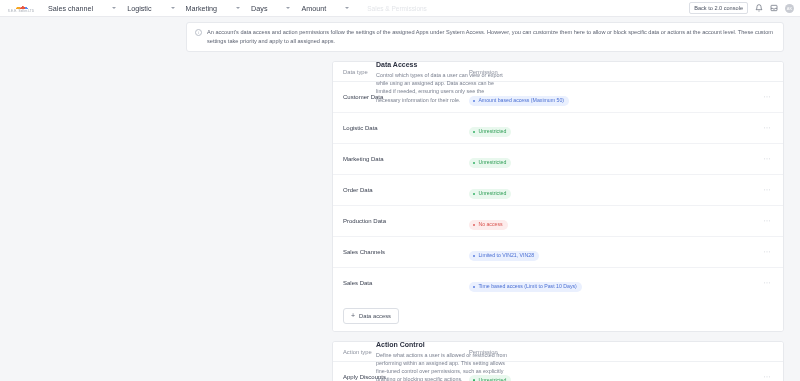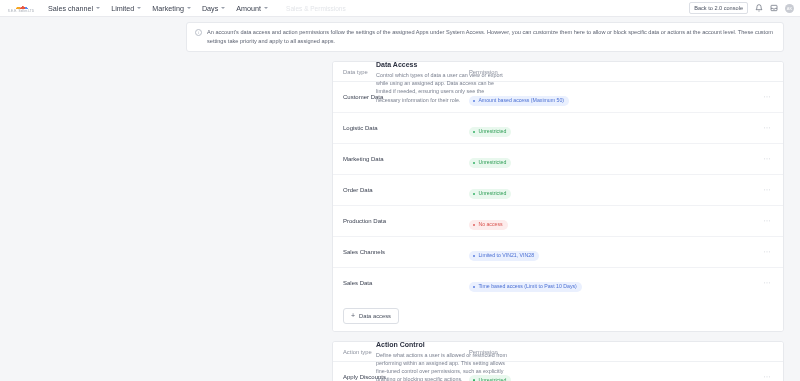--- a/index.html
+++ b/index.html
@@ -33,21 +33,21 @@
       radial-gradient(circle at 30% 100%, #f5a623 0 2.2px, transparent 2.3px),
       radial-gradient(circle at 62% 100%, #e8553d 0 2.6px, transparent 2.7px),
       radial-gradient(circle at 85% 100%, #5b8def 0 2px, transparent 2.1px);
   }
   .brand-text {
     font-size: 3px; color: #9aa0ab; letter-spacing: .2px;
     white-space: nowrap; line-height: 4px;
   }
   .nav { display: flex; align-items: center; gap: 11px; }
   .nav-item {
-    display: flex; align-items: center; gap: 3px;
+    display: flex; align-items: center; gap: 19px;
     font-size: 7.2px; color: #3c4250; white-space: nowrap;
     cursor: default;
   }
   .caret {
     width: 0; height: 0;
     border-left: 2.2px solid transparent;
     border-right: 2.2px solid transparent;
     border-top: 2.6px solid #9aa0ab;
     display: inline-block;
   }
@@ -176,21 +176,21 @@
     <div class="brand-mark"></div>
     <div class="brand-text">S.E.E. Seller.LTD</div>
   </div>
 
   <div class="nav">
     <div class="nav-item">
       <span>Sales channel</span>
       <i class="caret"></i>
     </div>
     <div class="nav-item">
-      <span>Limited</span>
+      <span>Logistic</span>
       <i class="caret"></i>
     </div>
     <div class="nav-item">
       <span>Marketing</span>
       <i class="caret"></i>
     </div>
     <div class="nav-item">
       <span>Days</span>
       <i class="caret"></i>
     </div>

